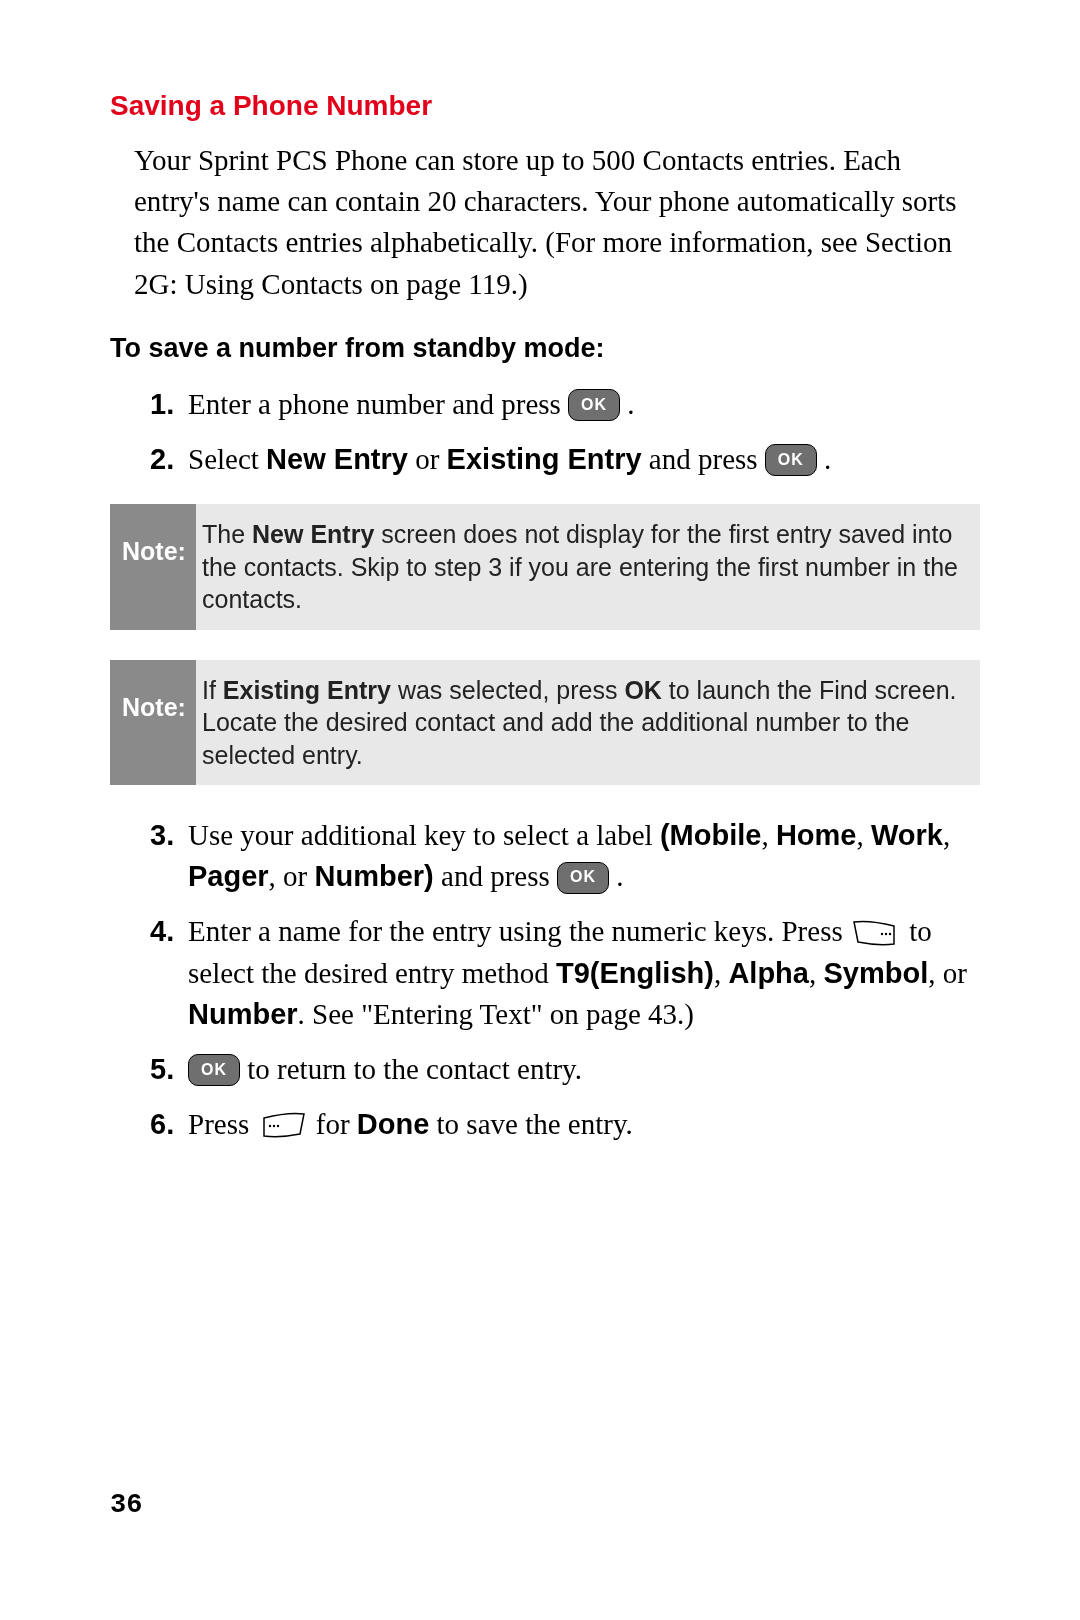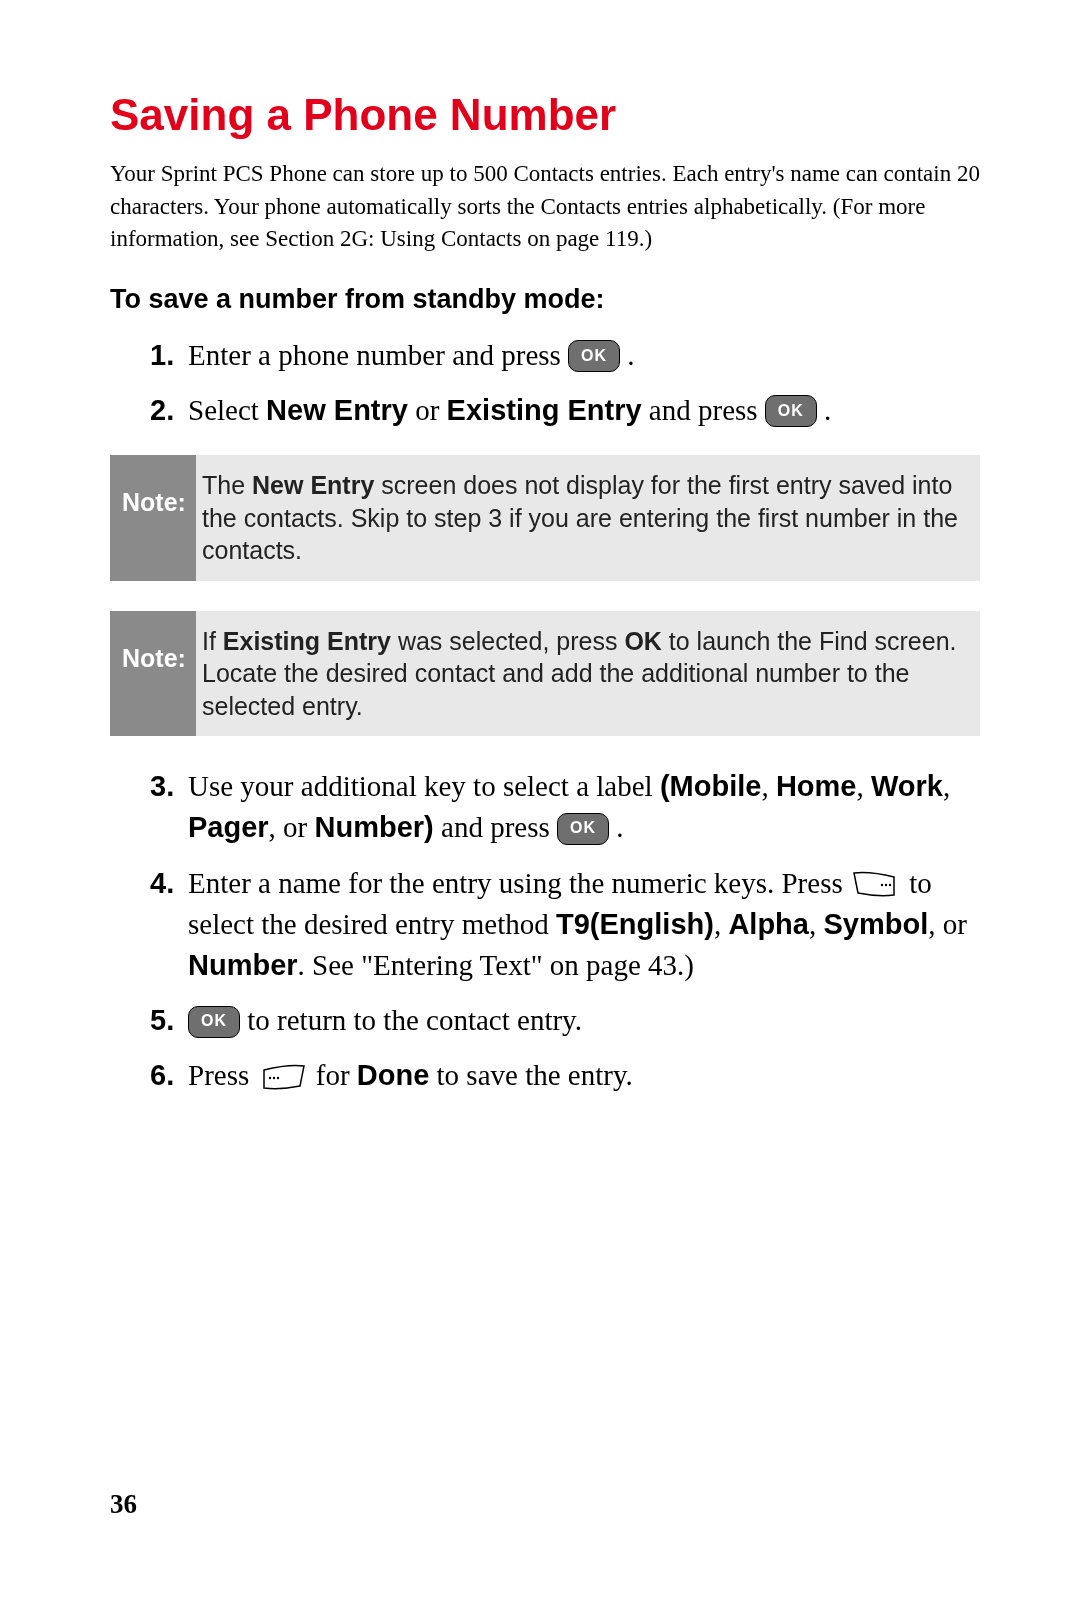--- a/index.html
+++ b/index.html
@@ -12,27 +12,28 @@
     height: 1620px;
     box-sizing: border-box;
   }
   .page {
     padding: 90px 100px 40px 110px;
   }
   .heading {
     font-family: Arial, Helvetica, sans-serif;
     font-weight: bold;
     color: #e2001a;
-    font-size: 44px;
+    font-size: 28px;
     margin-bottom: 18px;
   }
   .intro {
-    font-size: 23px;
+    font-size: 29px;
     line-height: 1.42;
     margin-bottom: 28px;
+    margin-left: 24px;
   }
   .subhead {
     font-family: Arial, Helvetica, sans-serif;
     font-weight: bold;
     font-size: 27px;
     margin-bottom: 20px;
     margin-top: 16px;
   }
   .steps {
     margin-left: 40px;
@@ -113,21 +114,21 @@
   }
   .footer {
     position: absolute;
     bottom: 100px;
     left: 0;
     width: 1080px;
     box-sizing: border-box;
     padding: 0 120px 0 110px;
     display: flex;
     justify-content: space-between;
-    font-family: Liberation Serif, serif;
+    font-family: Liberation Mono, monospace;
     font-weight: bold;
     font-size: 27px;
   }
 </style>
 </head>
 <body>
 
 <div class="page">
   <div class="heading">Saving a Phone Number</div>
   <div class="intro">Your Sprint PCS Phone can store up to 500 Contacts entries. Each entry's name can contain 20 characters. Your phone automatically sorts the Contacts entries alphabetically. (For more information, see Section 2G: Using Contacts on page 119.)</div>

